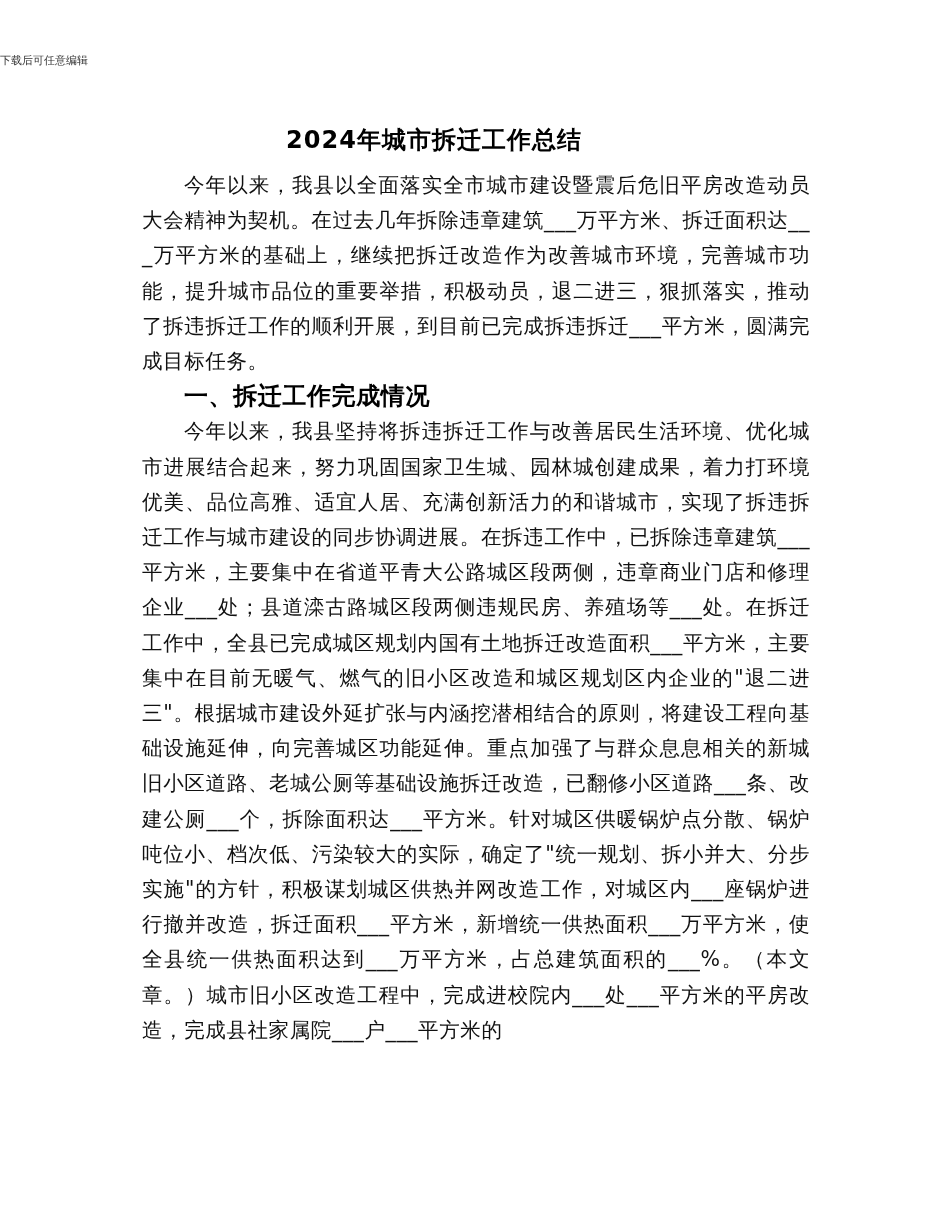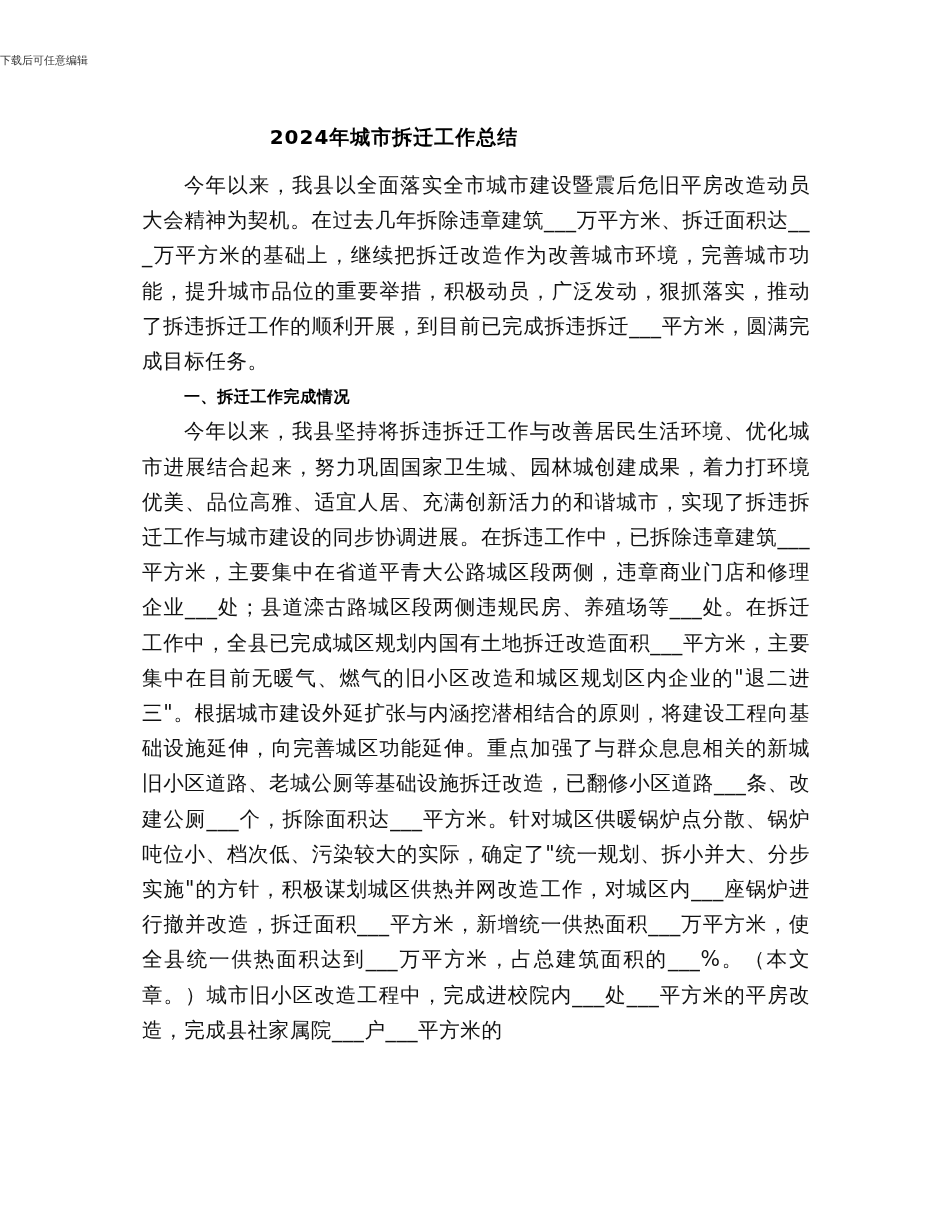--- a/index.html
+++ b/index.html
@@ -24,24 +24,25 @@
       font-size: 11px;
       color: #333333;
       font-family: "DejaVu Sans", "Liberation Sans", sans-serif;
     }
     .doc-title {
       position: absolute;
       top: 124px;
       left: 0;
       width: 788px;
       text-align: center;
-      font-size: 20px;
+      font-size: 24px;
       font-weight: bold;
       letter-spacing: 1px;
       font-family: "DejaVu Sans", "Liberation Sans", sans-serif;
+      padding-left: 40px;
     }
     .body-text {
       position: absolute;
       top: 168px;
       left: 142px;
       width: 668px;
     }
     .para {
       margin: 0;
       font-size: 20.5px;
@@ -50,33 +51,33 @@
       text-align: justify;
       text-align-last: left;
       letter-spacing: 0.6px;
       word-break: break-all;
       font-family: "DejaVu Sans", "Liberation Sans", sans-serif;
       font-weight: normal;
       color: #111111;
     }
     .heading {
       margin: 0;
-      font-size: 16px;
+      font-size: 24px;
       line-height: 35.2px;
       text-indent: 42px;
       font-weight: bold;
       letter-spacing: 0.6px;
       font-family: "DejaVu Sans", "Liberation Sans", sans-serif;
       color: #000000;
     }
   </style>
 </head>
 <body>
 
 <div class="page-header">下载后可任意编辑</div>
 
 <div class="doc-title">2024年城市拆迁工作总结</div>
 
 <div class="body-text">
-  <p class="para">今年以来，我县以全面落实全市城市建设暨震后危旧平房改造动员大会精神为契机。在过去几年拆除违章建筑___万平方米、拆迁面积达___万平方米的基础上，继续把拆迁改造作为改善城市环境，完善城市功能，提升城市品位的重要举措，积极动员，广泛发动，狠抓落实，推动了拆违拆迁工作的顺利开展，到目前已完成拆违拆迁___平方米，圆满完成目标任务。</p>
+  <p class="para">今年以来，我县以全面落实全市城市建设暨震后危旧平房改造动员大会精神为契机。在过去几年拆除违章建筑___万平方米、拆迁面积达___万平方米的基础上，继续把拆迁改造作为改善城市环境，完善城市功能，提升城市品位的重要举措，积极动员，退二进三，狠抓落实，推动了拆违拆迁工作的顺利开展，到目前已完成拆违拆迁___平方米，圆满完成目标任务。</p>
   <p class="heading">一、拆迁工作完成情况</p>
   <p class="para">今年以来，我县坚持将拆违拆迁工作与改善居民生活环境、优化城市进展结合起来，努力巩固国家卫生城、园林城创建成果，着力打环境优美、品位高雅、适宜人居、充满创新活力的和谐城市，实现了拆违拆迁工作与城市建设的同步协调进展。在拆违工作中，已拆除违章建筑___平方米，主要集中在省道平青大公路城区段两侧，违章商业门店和修理企业___处；县道滦古路城区段两侧违规民房、养殖场等___处。在拆迁工作中，全县已完成城区规划内国有土地拆迁改造面积___平方米，主要集中在目前无暖气、燃气的旧小区改造和城区规划区内企业的"退二进三"。根据城市建设外延扩张与内涵挖潜相结合的原则，将建设工程向基础设施延伸，向完善城区功能延伸。重点加强了与群众息息相关的新城旧小区道路、老城公厕等基础设施拆迁改造，已翻修小区道路___条、改建公厕___个，拆除面积达___平方米。针对城区供暖锅炉点分散、锅炉吨位小、档次低、污染较大的实际，确定了"统一规划、拆小并大、分步实施"的方针，积极谋划城区供热并网改造工作，对城区内___座锅炉进行撤并改造，拆迁面积___平方米，新增统一供热面积___万平方米，使全县统一供热面积达到___万平方米，占总建筑面积的___%。（本文章。）城市旧小区改造工程中，完成进校院内___处___平方米的平房改造，完成县社家属院___户___平方米的</p>
 </div>
 
 </body></html>

